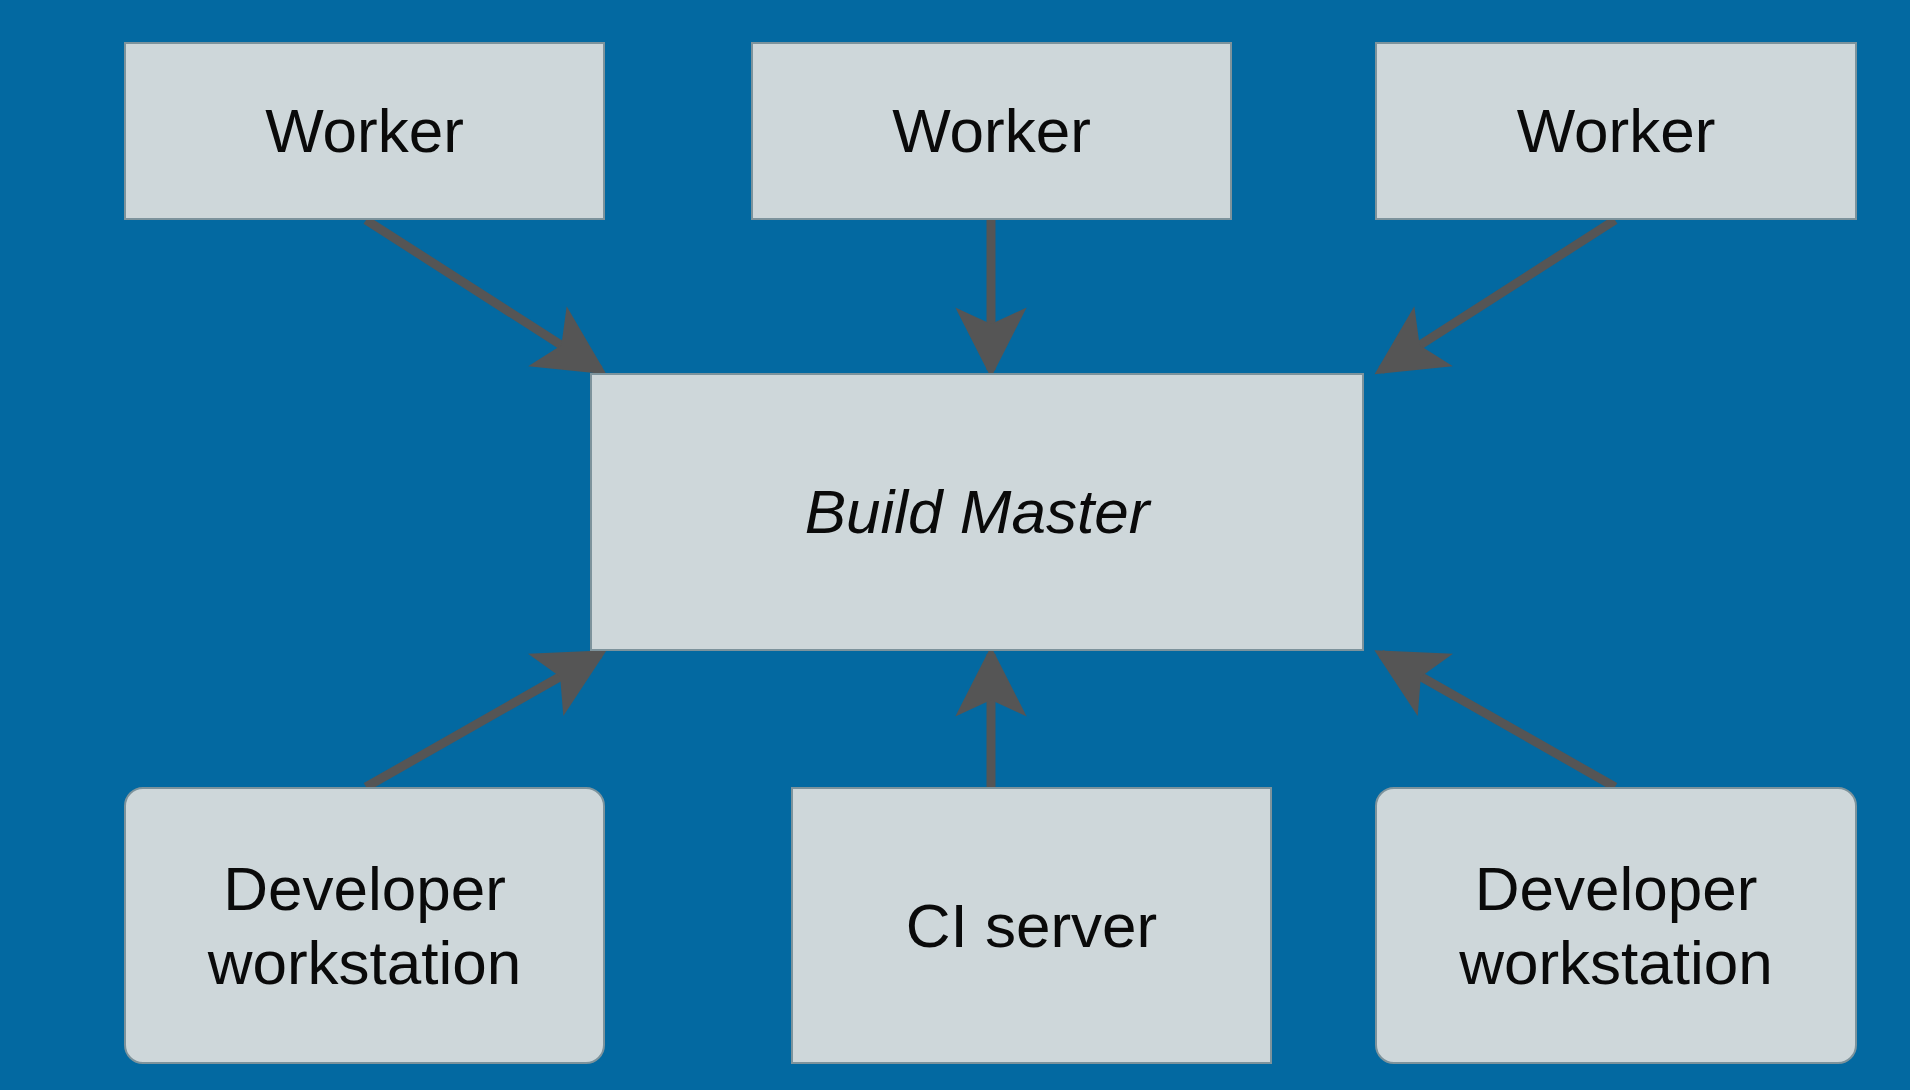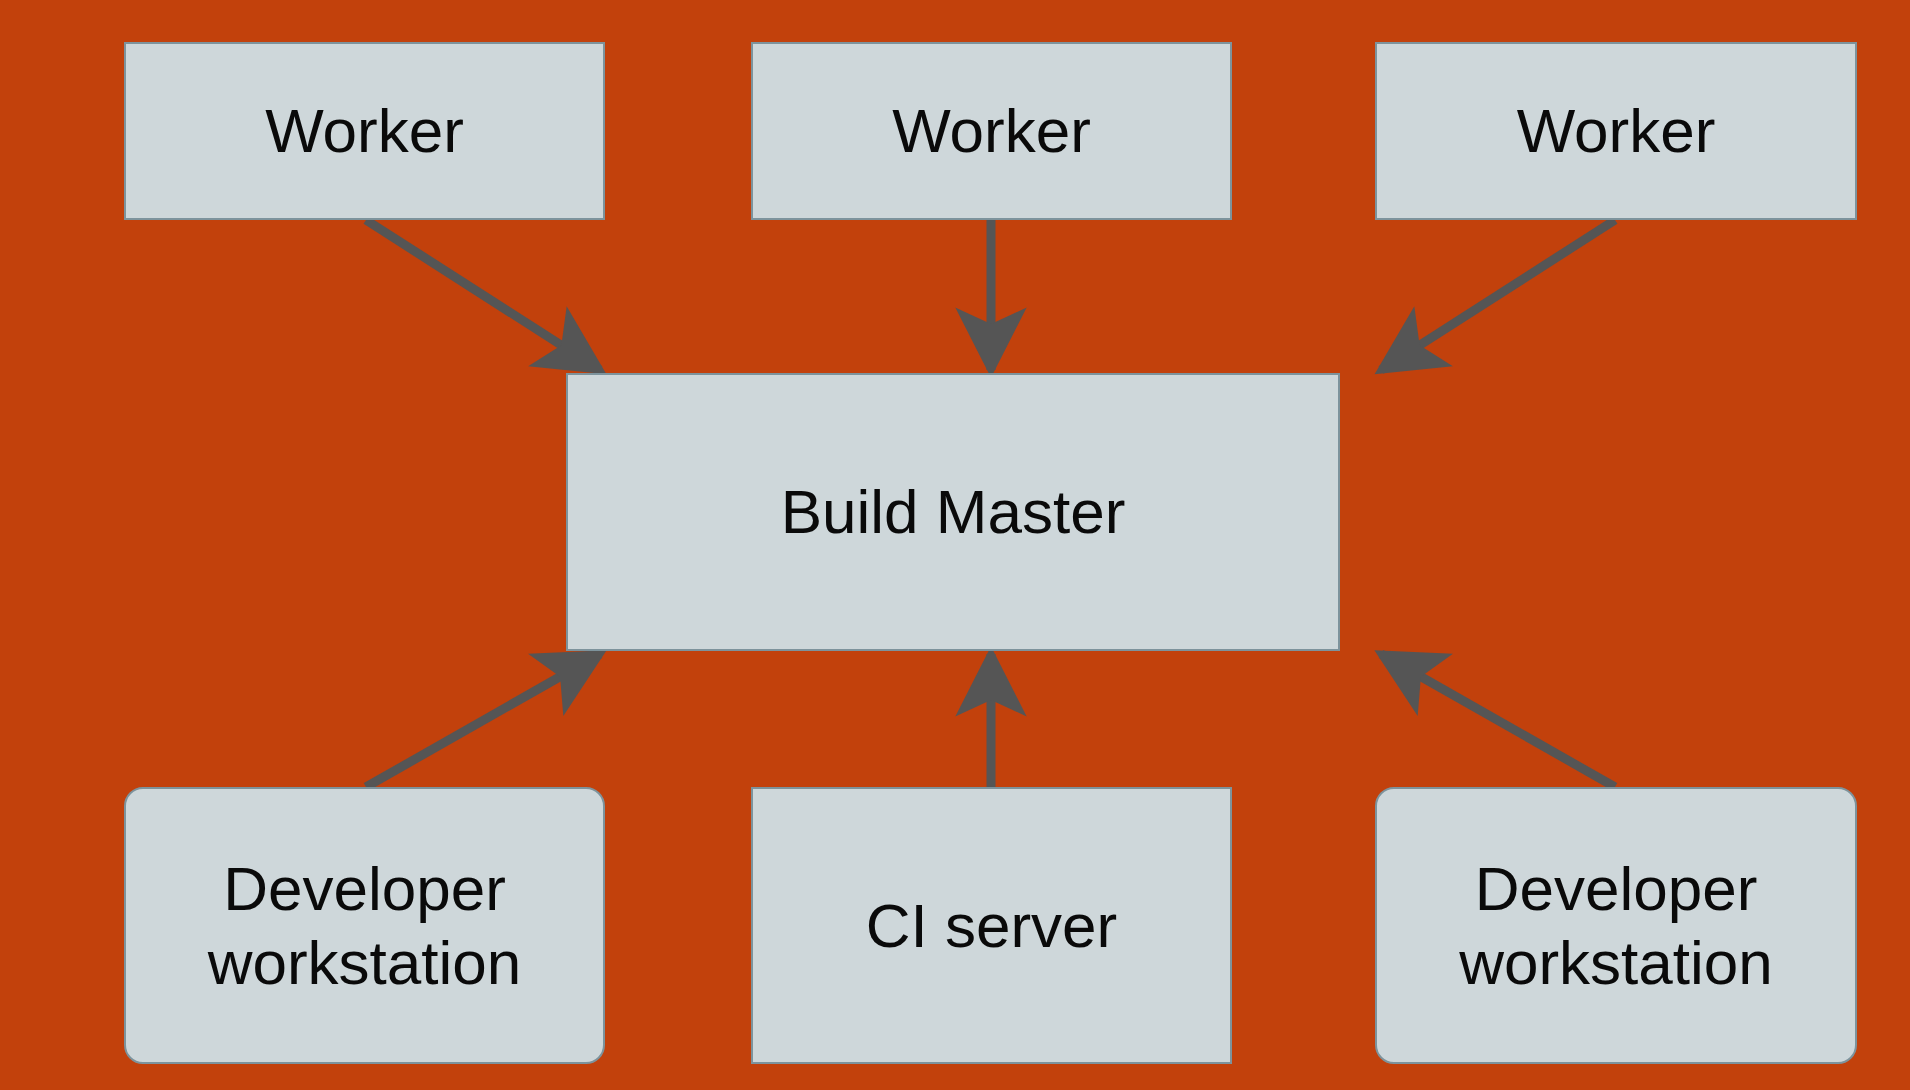--- a/index.html
+++ b/index.html
@@ -7,21 +7,21 @@
     padding: 0;
     background: #ffffff;
   }
   body {
     font-family: "Liberation Sans", sans-serif;
   }
   #canvas {
     position: relative;
     width: 1910px;
     height: 1090px;
-    background: #c2410c;
+    background: #0369a1;
     overflow: hidden;
   }
   #edges {
     position: absolute;
     left: 0;
     top: 0;
     width: 1910px;
     height: 1090px;
     pointer-events: none;
   }
@@ -38,30 +38,30 @@
     line-height: 1.18;
     white-space: pre-line;
     z-index: 2;
   }
   .node-label {
     display: block;
     padding: 0 10px;
   }
   .node-worker  { font-size: 62px; }
   .node-master  { font-size: 62px; }
-  .node-ci      { font-size: 62px; }
+  .node-ci      { font-size: 62px; margin-left: 40px; }
   .node-dev     { font-size: 62px; border-radius: 19px; }
 
   
   #node-worker-1 { left: 124px;  top: 42px;  width: 481px; height: 178px; }
   #node-worker-2 { left: 751px;  top: 42px;  width: 481px; height: 178px; }
   #node-worker-3 { left: 1375px; top: 42px;  width: 482px; height: 178px; }
 
   
-  #node-build-master { left: 566px; top: 373px; width: 774px; height: 278px; }
+  #node-build-master { left: 590px; top: 373px; width: 774px; height: 278px; font-style: italic; }
 
   
   #node-dev-left  { left: 124px;  top: 787px; width: 481px; height: 277px; }
   #node-ci-server { left: 751px;  top: 787px; width: 481px; height: 277px; }
   #node-dev-right { left: 1375px; top: 787px; width: 482px; height: 277px; }
 </style>
 </head>
 <body>
 
 <div id="canvas">

